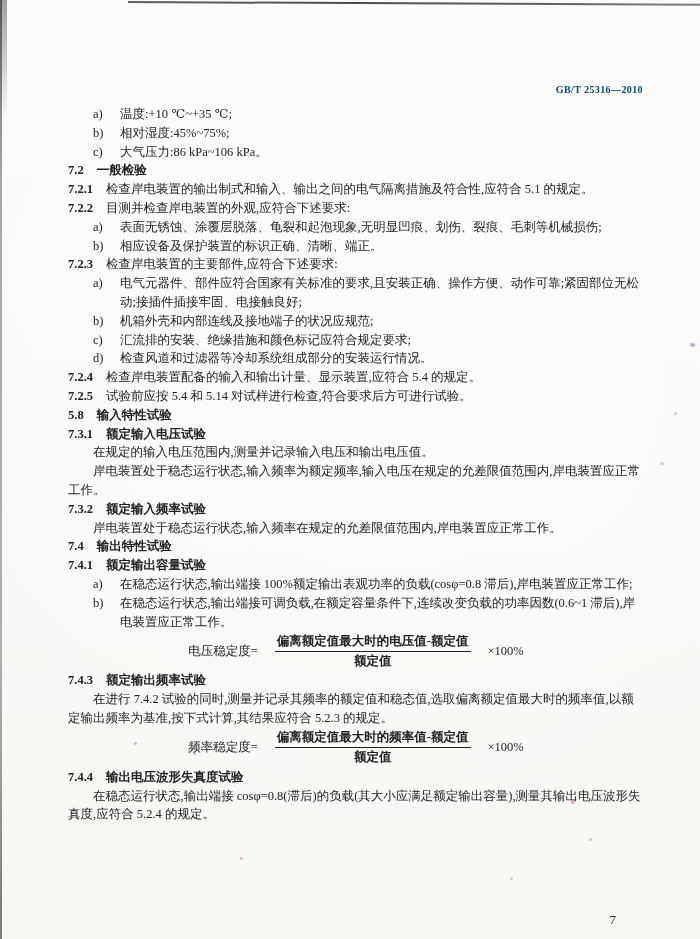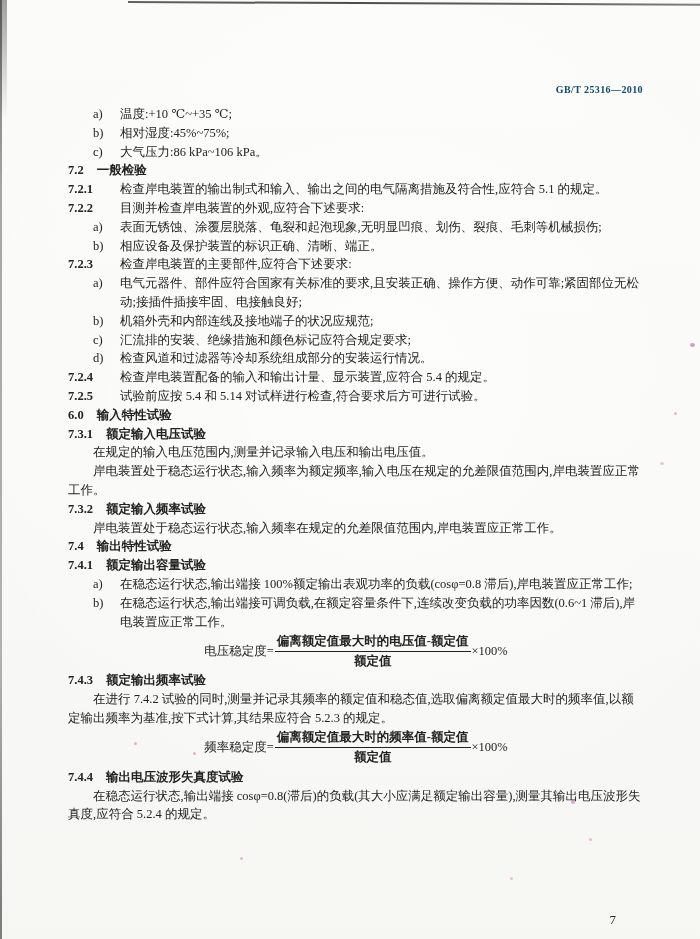--- a/index.html
+++ b/index.html
@@ -23,27 +23,27 @@
   .stain{position:absolute;border-radius:50%;background:var(--stain,#c2489c);filter:blur(.6px);}
   
   .std-code{position:absolute;top:84px;right:57px;font-size:10px;font-weight:bold;
     letter-spacing:.4px;color:#0c4a6e;}
   .page-num{position:absolute;top:912px;right:84px;font-size:13px;color:#2a2a2a;}
   
   .doc{position:absolute;left:68px;top:105px;width:576px;font-size:12.5px;line-height:18.8px;}
   .block{margin:0;}
   .num{font-weight:bold;margin-right:13px;white-space:nowrap;}
   .htitle{font-weight:bold;}
-  .clause .txt{font-weight:normal;margin-left:14px;}
+  .clause .txt{font-weight:normal;}
   .list-item{display:flex;}
   .list-item .lbl{flex:none;width:27px;margin-left:25px;}
   .list-item .txt{flex:1;}
   .para{text-indent:2em;}
   .formula{display:flex;justify-content:center;align-items:center;height:40px;line-height:normal;}
-  .frac{display:inline-flex;flex-direction:column;align-items:center;margin:0 1px;}
+  .frac{display:inline-flex;flex-direction:column;align-items:center;margin:0 17px;}
   .frac .nmr{padding:0 2px 1px;border-bottom:1.3px solid #222;font-weight:bold;}
   .frac .dnm{padding-top:1px;font-weight:bold;font-family:Liberation Serif, serif;}
   .formula .lhs,.formula .sfx{white-space:nowrap;font-family:Liberation Serif, serif;}
 </style>
 </head>
 <body>
 
 <div class="page">
 
   <div class="edge-top"></div>
@@ -99,21 +99,21 @@
       <div class="block list-item">
         <span class="lbl">c)</span>
         <span class="txt">汇流排的安装、绝缘措施和颜色标记应符合规定要求;</span>
       </div>
       <div class="block list-item">
         <span class="lbl">d)</span>
         <span class="txt">检查风道和过滤器等冷却系统组成部分的安装运行情况。</span>
       </div>
       <div class="block clause"><span class="num">7.2.4</span><span class="txt">检查岸电装置配备的输入和输出计量、显示装置,应符合 5.4 的规定。</span></div>
       <div class="block clause"><span class="num">7.2.5</span><span class="txt">试验前应按 5.4 和 5.14 对试样进行检查,符合要求后方可进行试验。</span></div>
-      <div class="block heading"><span class="num">6.0</span><span class="htitle">输入特性试验</span></div>
+      <div class="block heading"><span class="num">5.8</span><span class="htitle">输入特性试验</span></div>
       <div class="block heading"><span class="num">7.3.1</span><span class="htitle">额定输入电压试验</span></div>
       <div class="block para">在规定的输入电压范围内,测量并记录输入电压和输出电压值。</div>
       <div class="block para">岸电装置处于稳态运行状态,输入频率为额定频率,输入电压在规定的允差限值范围内,岸电装置应正常工作。</div>
       <div class="block heading"><span class="num">7.3.2</span><span class="htitle">额定输入频率试验</span></div>
       <div class="block para">岸电装置处于稳态运行状态,输入频率在规定的允差限值范围内,岸电装置应正常工作。</div>
       <div class="block heading"><span class="num">7.4</span><span class="htitle">输出特性试验</span></div>
       <div class="block heading"><span class="num">7.4.1</span><span class="htitle">额定输出容量试验</span></div>
       <div class="block list-item">
         <span class="lbl">a)</span>
         <span class="txt">在稳态运行状态,输出端接 100%额定输出表观功率的负载(cosφ=0.8 滞后),岸电装置应正常工作;</span>

